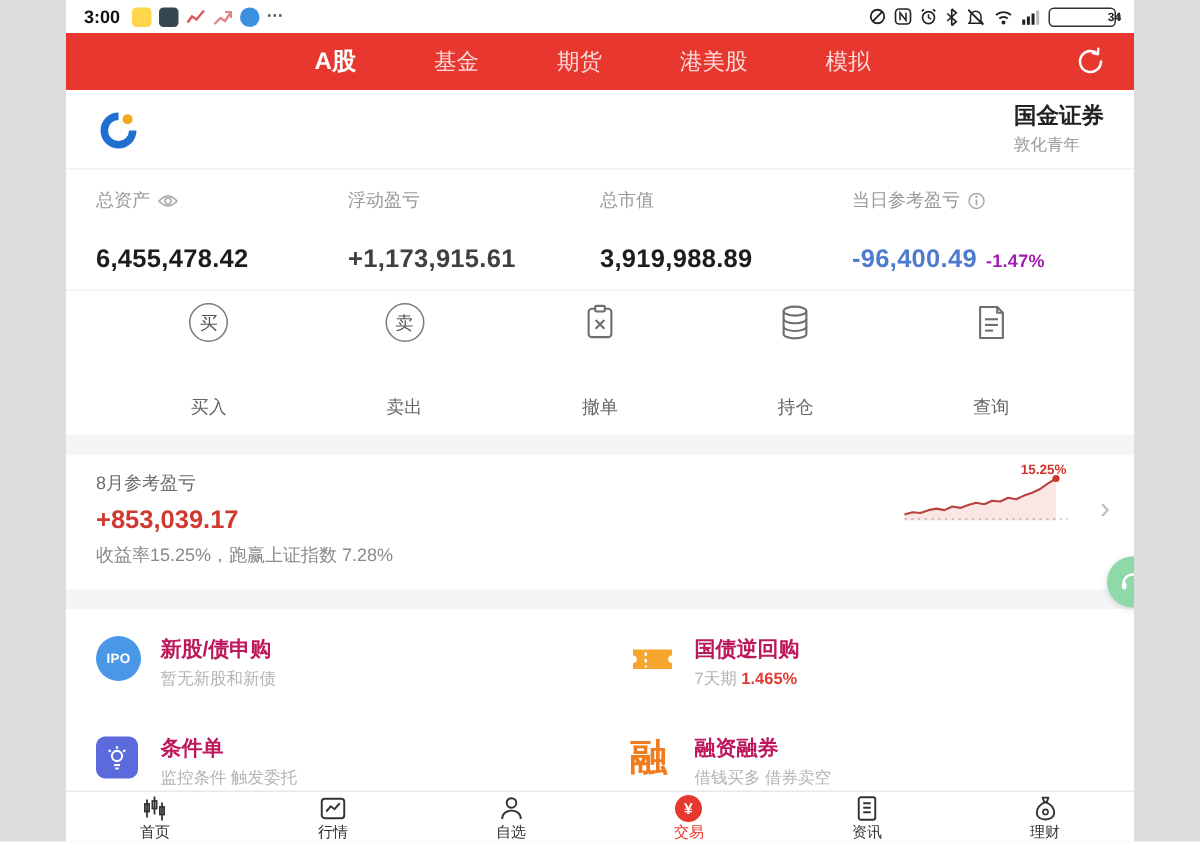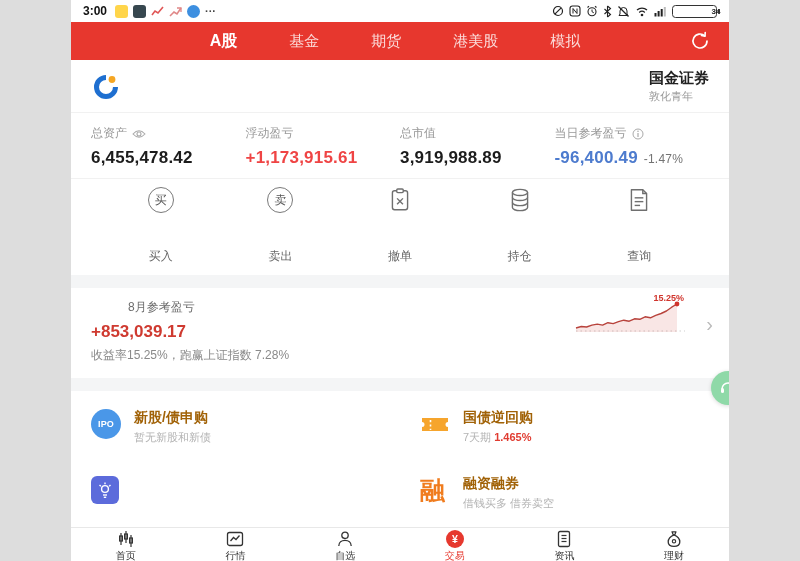--- a/index.html
+++ b/index.html
@@ -1,17 +1,17 @@
 <!DOCTYPE html>
 <html><head>
 <meta charset="utf-8">
 <style>
   * { margin:0; padding:0; box-sizing:border-box; }
   body { font-family:"Liberation Sans", sans-serif; background:#ddd; }
-  .screen { position:relative; width:658px; height:561px; background:#fff; overflow:hidden; margin:0 auto; }
+  .screen { position:relative; width:712px; height:561px; background:#fff; overflow:hidden; margin:0 auto; }
 
   
   .statusbar { height:22px; background:#fff; display:flex; align-items:center; justify-content:space-between; padding:0 12px; }
   .sb-left, .sb-right { display:flex; align-items:center; gap:5px; }
   .sb-time { font-size:12px; font-weight:bold; color:#111; margin-right:3px; }
   .mini-app { width:13px; height:13px; border-radius:3px; display:inline-block; }
   .mini-emoji { background:#ffd54a; }
   .mini-dark  { background:#37474f; }
   .mini-blue  { background:#3d8fe0; border-radius:50%; }
   .mini-more { color:#444; font-size:11px; font-weight:bold; line-height:13px; }
@@ -29,48 +29,48 @@
   
   .broker { display:flex; align-items:center; gap:12px; padding:9px 20px 8px;justify-content:space-between; }
   .broker-logo { width:30px; height:30px; position:relative; }
   .broker-name { font-size:15px; font-weight:bold; color:#222; line-height:18px; }
   .broker-sub { font-size:11px; color:#9a9a9a; margin-top:2px; }
   .hr { height:1px; background:#f1f1f1; margin:0 0; }
 
   
   .stats { display:grid; grid-template-columns:1fr 1fr 1fr 1fr; padding:12px 20px 10px; row-gap:16px; }
   .stat-label { display:flex; align-items:center; gap:5px; font-size:12px; color:#999; }
-  .stat-value { font-size:17px; font-weight:bold; color:#1c1c1c; margin-top:6px; letter-spacing:.2px; }
-  .stat-value.red { color:#ef4444; }
+  .stat-value { font-size:17px; font-weight:bold; color:#1c1c1c; margin-top:21px; letter-spacing:.2px; }
+  .stat-value.red { color:#404040; }
   .stat-value.blue { color:#4d7bce; }
-  .stat-pct { font-size:12px; font-weight:normal; color:#737373; margin-left:6px; }
+  .stat-pct { font-size:12px; font-weight:bold; color:#a21caf; margin-left:6px; }
 
   
   .actions { display:flex; justify-content:space-around; padding:8px 30px 10px; }
   .action { display:flex; flex-direction:column; align-items:center; gap:5px; cursor:pointer; width:70px; }
   .act-circle { width:26px; height:26px; border:1.2px solid #7a7a7a; border-radius:50%; display:flex; align-items:center; justify-content:center; font-size:12px; color:#555; }
   .act-label { font-size:12px; color:#666;margin-top:30px; }
   .band { height:13px; background:#f4f5f6; }
 
   
   .monthly { position:relative; padding:11px 20px 14px; cursor:pointer; }
-  .monthly-label { font-size:12px; color:#6d6d6d;margin-left:37px; }
+  .monthly-label { font-size:12px; color:#6d6d6d; }
   .monthly-value { font-size:17px; font-weight:bold; color:#cf3a30; margin:6px 0 5px; }
   .monthly-desc { font-size:12px; color:#8a8a8a; }
   .sparkline { position:absolute; right:40px; top:4px; }
   .chevron { position:absolute; right:16px; top:26px; color:#bbb; font-size:20px; line-height:20px; }
 
   
   .services { display:grid; grid-template-columns:1fr 1fr; padding-top:4px; }
   .service { height:66px; padding:14px 20px 0; display:flex; gap:13px; align-items:flex-start; cursor:pointer; }
   .svc-icon { flex:0 0 auto; width:30px; height:30px; display:flex; align-items:center; justify-content:flex-start; }
   .ipo-circle { width:30px; height:30px; border-radius:50%; background:#4a97e8; color:#fff; font-size:9px; font-weight:bold; display:flex; align-items:center; justify-content:center; letter-spacing:.2px; }
   .cond-square { width:28px; height:28px; border-radius:6px; background:#5c6bdb; display:flex; align-items:center; justify-content:center; }
   .rong-char { font-size:25px; font-weight:bold; color:#f07c1e; line-height:30px; }
-  .svc-title { font-size:14px; font-weight:bold; color:#a16207; line-height:17px; }
+  .svc-title { font-size:14px; font-weight:bold; color:#be185d; line-height:17px; }
   .svc-sub { font-size:11px; color:#b3b3b3; margin-top:4px; }
   .svc-sub .hl { color:#e03c31; font-weight:bold; }
 
   
   .float-btn { position:absolute; right:-16px; top:371px; width:34px; height:34px; border-radius:50%; background:#8fd9a8; display:flex; align-items:center; justify-content:center; box-shadow:0 1px 4px rgba(0,0,0,.15); cursor:pointer; }
 
   
   .tabbar { position:absolute; left:0; right:0; bottom:0; height:34px; background:#fff; border-top:1px solid #e8e8e8; display:flex; align-items:center; justify-content:space-around; }
   .tab { display:flex; flex-direction:column; align-items:center; gap:1px; width:70px; cursor:pointer; }
   .tab-label { font-size:10px; color:#333; line-height:11px; }
@@ -290,20 +290,24 @@
           <svg width="18" height="18" viewBox="0 0 18 18">
             <circle cx="9" cy="8" r="3.4" fill="none" stroke="#fff" stroke-width="1.4"></circle>
             <line x1="9" y1="1.5" x2="9" y2="3.2" stroke="#fff" stroke-width="1.4"></line>
             <line x1="3.5" y1="4" x2="4.8" y2="5.2" stroke="#fff" stroke-width="1.4"></line>
             <line x1="14.5" y1="4" x2="13.2" y2="5.2" stroke="#fff" stroke-width="1.4"></line>
             <line x1="7" y1="14" x2="11" y2="14" stroke="#fff" stroke-width="1.4"></line>
             <line x1="7.8" y1="16.3" x2="10.2" y2="16.3" stroke="#fff" stroke-width="1.4"></line>
           </svg>
         </span>
       </span>
+      <div>
+        <div class="svc-title">条件单</div>
+        <div class="svc-sub">监控条件 触发委托</div>
+      </div>
     </div>
     <div class="service">
       <span class="svc-icon">
           <span class="rong-char">融</span>
         </span>
       <div>
         <div class="svc-title">融资融券</div>
         <div class="svc-sub">借钱买多 借券卖空</div>
       </div>
     </div>

